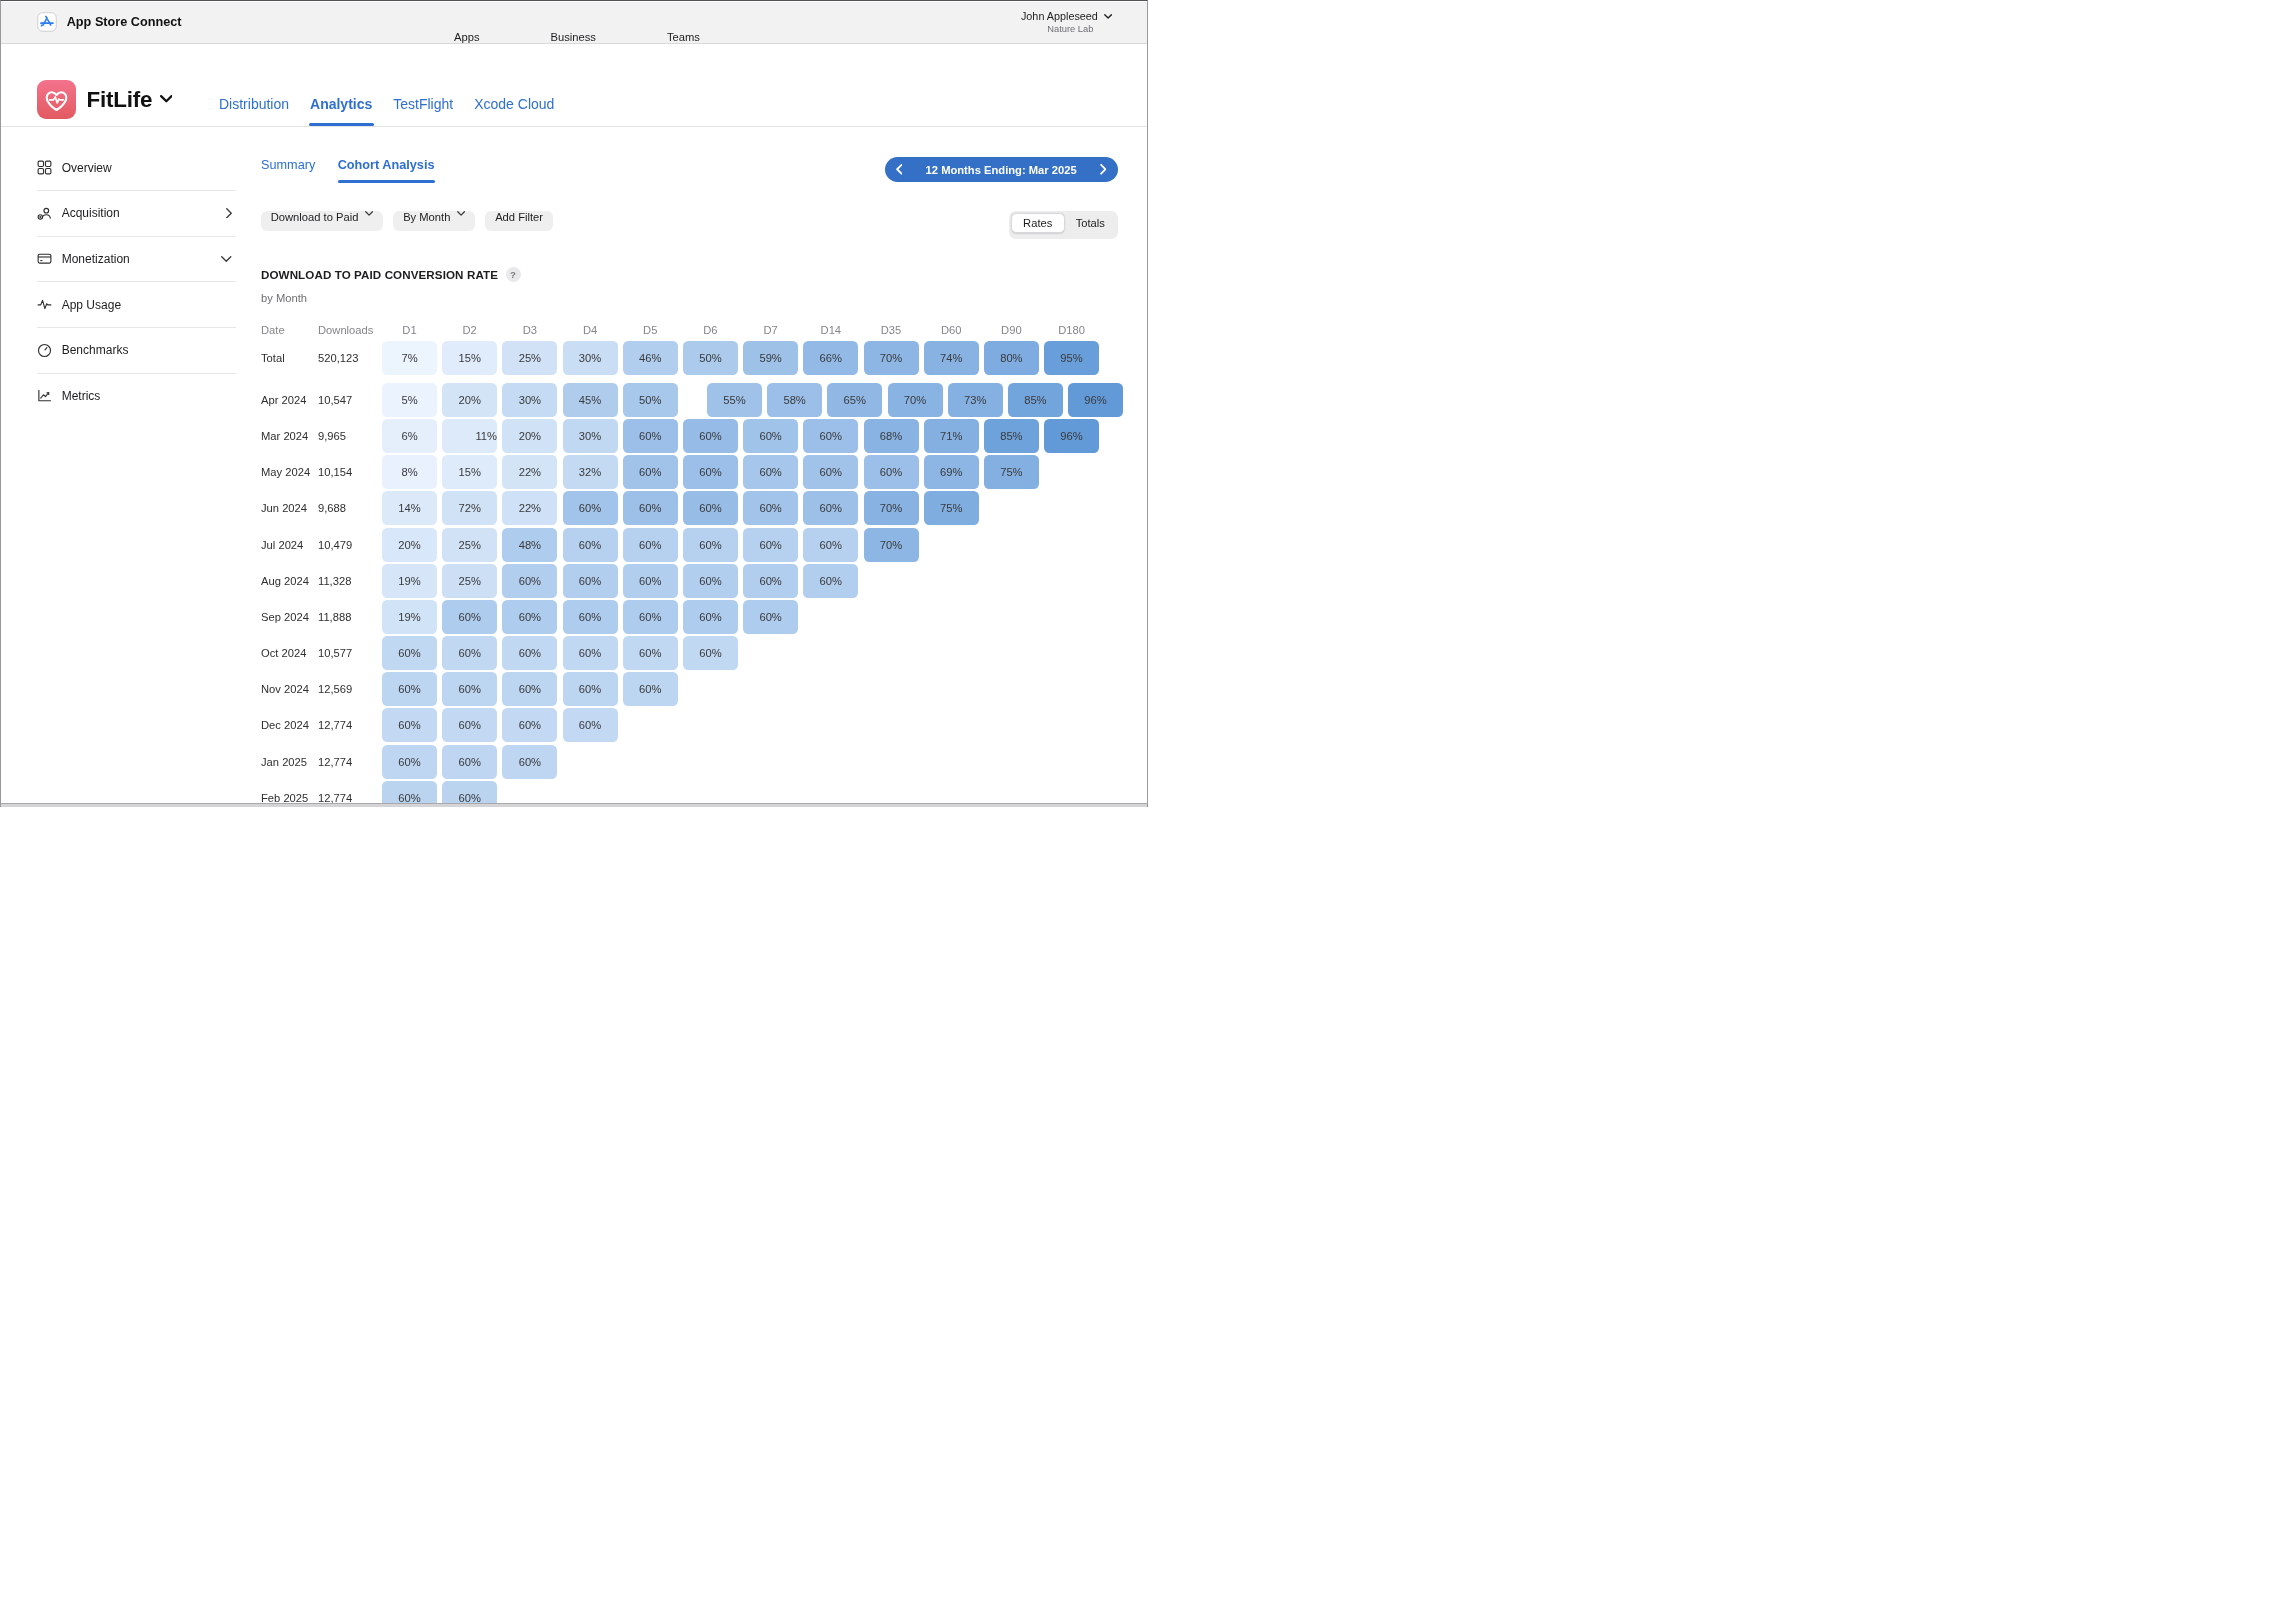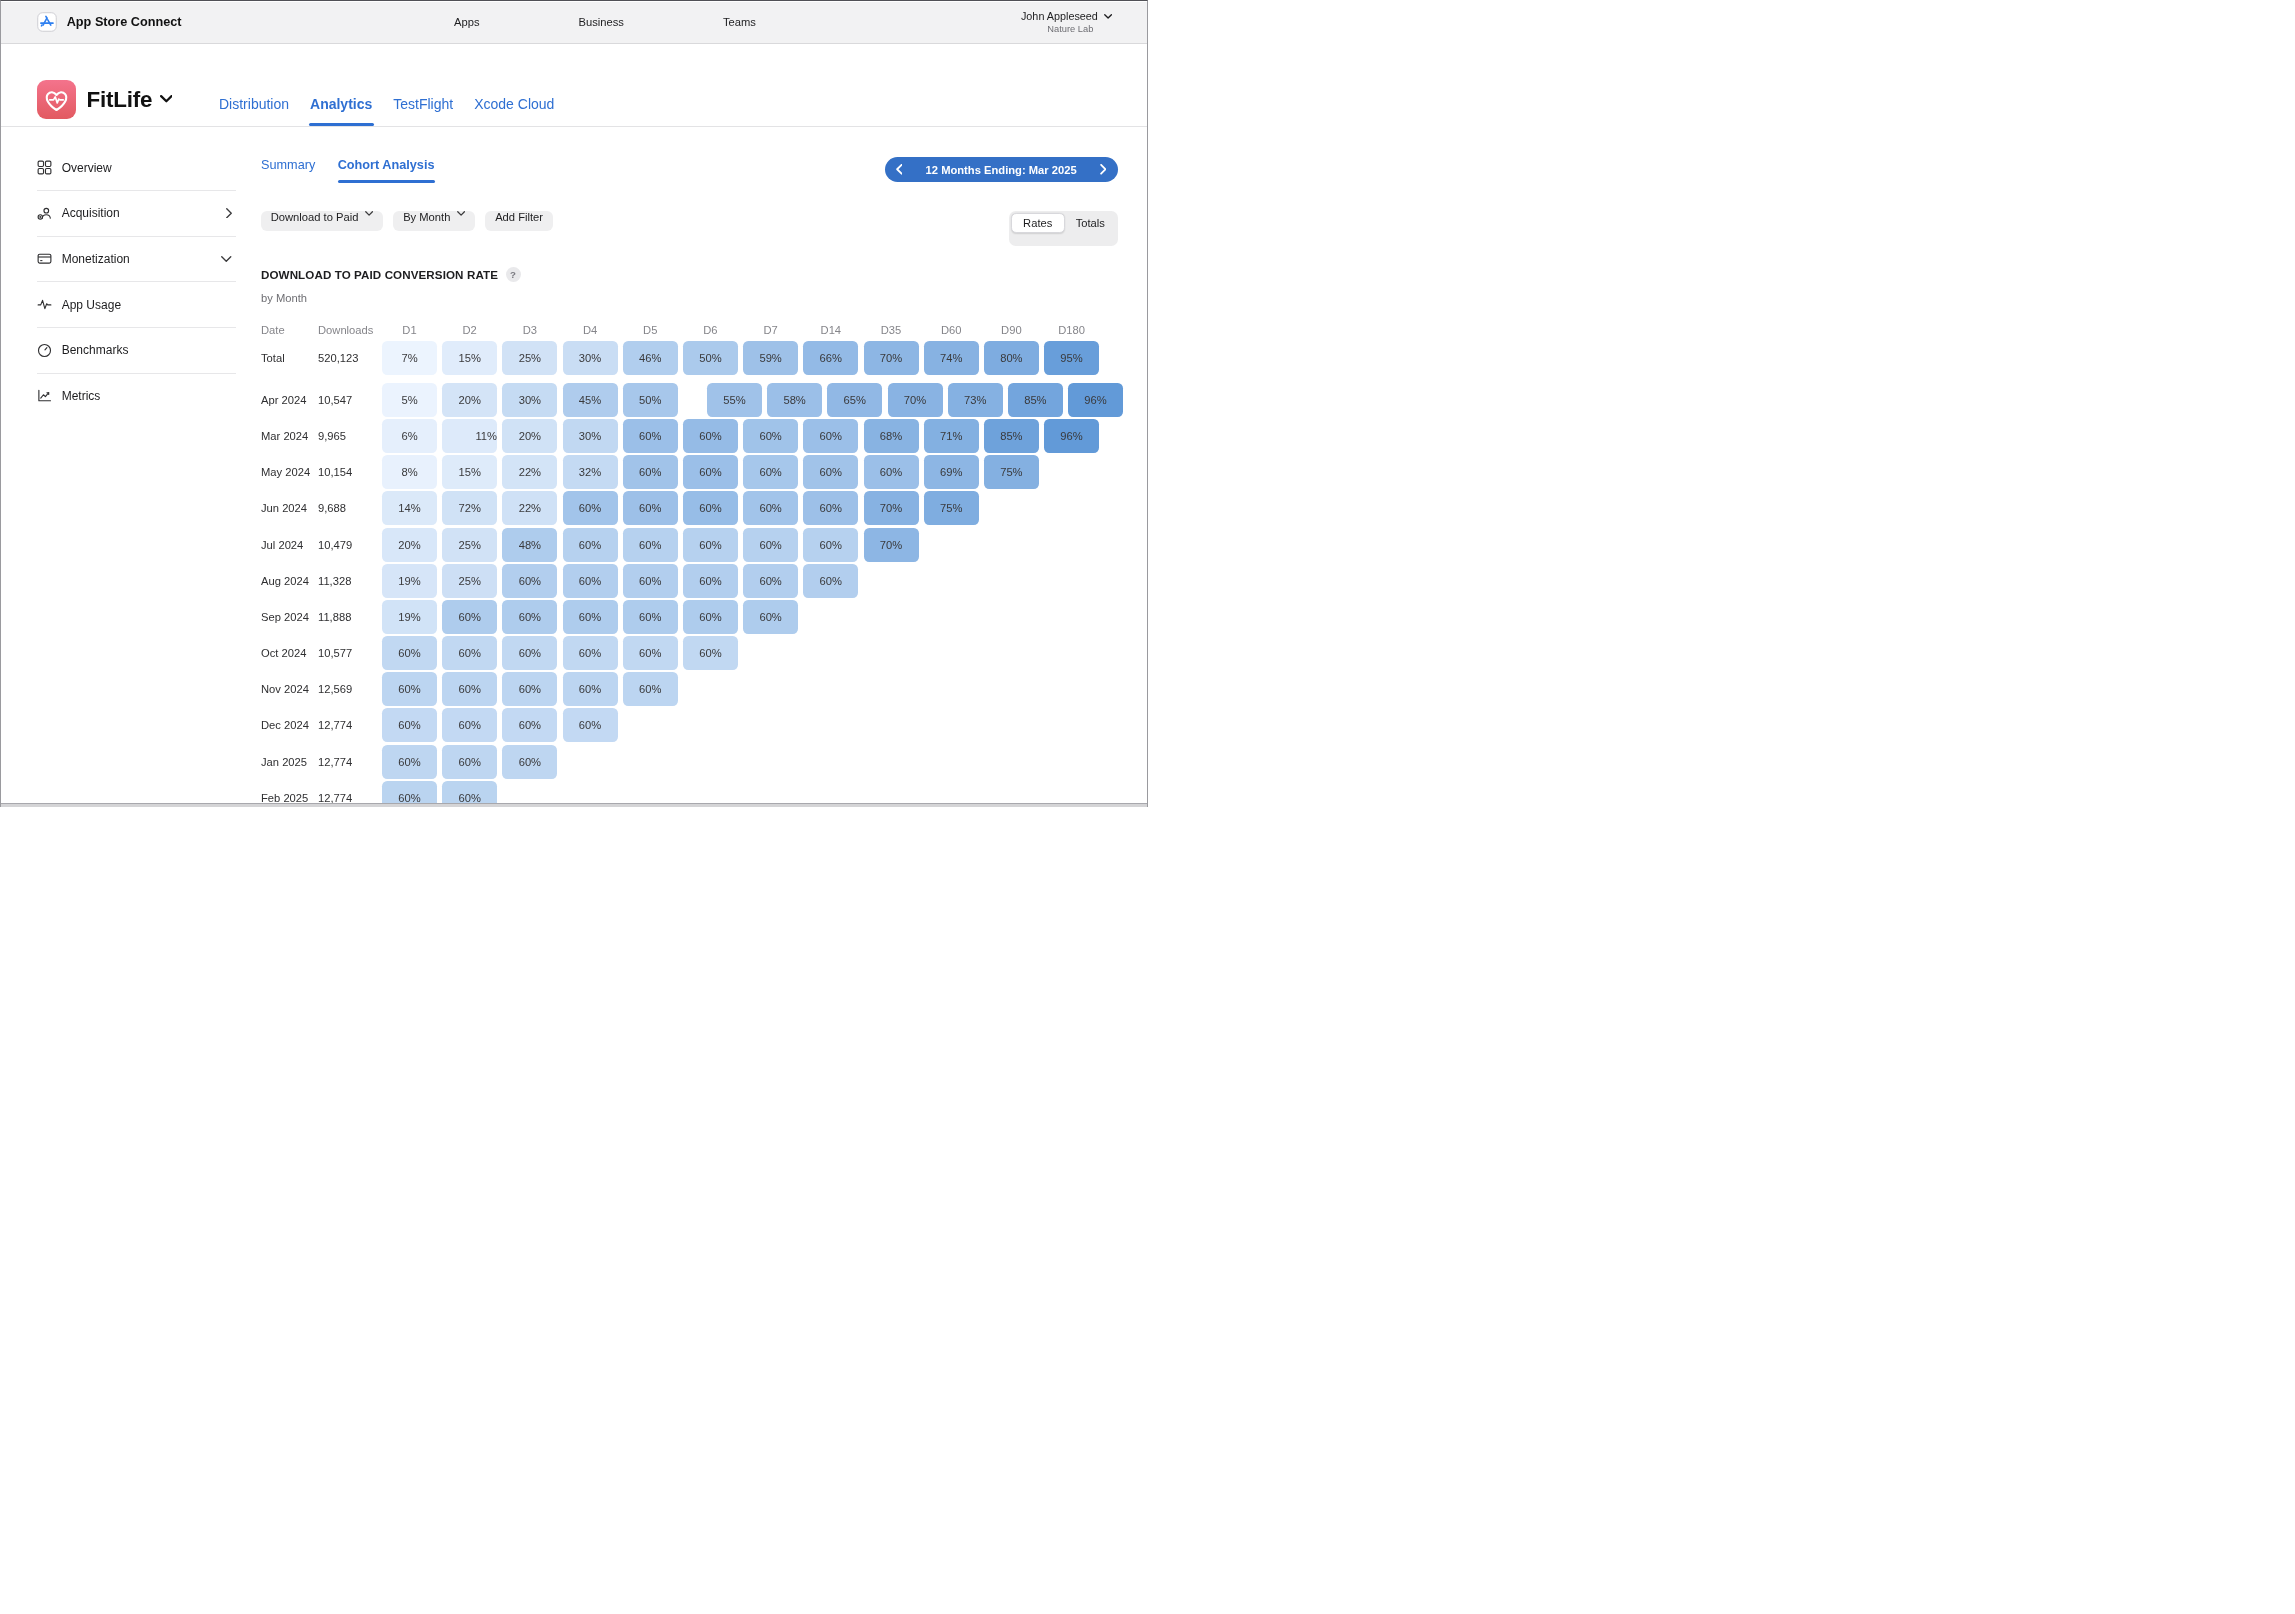--- a/index.html
+++ b/index.html
@@ -9,21 +9,21 @@
   html,body{width:1148px;height:807px;overflow:hidden;background:#fff;position:relative;}
   
   .frame{position:absolute;inset:0;border-left:0.7px solid #9a9a9e;border-right:0.7px solid #9a9a9e;border-top:1.5px solid #515156;pointer-events:none;z-index:60;}
   .bottom-strip{position:absolute;left:0;right:0;top:803px;height:4.5px;background:#D4D4D6;border-top:0.7px solid #A8A8AD;z-index:55;}
 
   
   .topbar{position:absolute;left:0;top:1.5px;right:0;height:42px;background:#F2F2F3;border-bottom:0.7px solid #D9D9DB;z-index:20;}
   .tb-brand{position:absolute;left:37px;top:0;height:100%;display:flex;align-items:center;gap:9.7px;cursor:pointer;}
   .tb-brand .logo{width:20px;height:20px;display:block;}
   .tb-title{font-size:12.7px;font-weight:700;color:#111;}
-  .tb-nav{position:absolute;left:454px;top:0;height:100%;display:flex;align-items:center;gap:99px;}
+  .tb-nav{position:absolute;left:454px;top:0;height:100%;display:flex;align-items:flex-end;gap:71px;}
   .tb-nav .nav-item{font-size:11.2px;color:#1D1D1F;cursor:pointer;}
   .tb-user{position:absolute;right:36px;top:0;height:100%;display:flex;flex-direction:column;justify-content:center;align-items:flex-end;}
   .tb-user .u-row{display:flex;align-items:center;gap:6px;cursor:pointer;}
   .tb-user .u-name{font-size:10.8px;font-weight:500;color:#1D1D1F;}
   .tb-user .u-org{font-size:9.3px;color:#6E6E73;margin-top:1.5px;margin-right:18.7px;}
 
   
   .app-header{position:absolute;left:0;top:43px;right:0;height:84px;border-bottom:0.7px solid #E3E3E5;background:#fff;z-index:10;}
   .ah-left{position:absolute;left:37px;top:37px;height:39px;display:flex;align-items:center;gap:10.5px;}
   .app-icon{width:39px;height:39px;display:block;}
@@ -49,21 +49,21 @@
   .main{position:absolute;left:261px;top:128px;width:879px;height:679px;}
   .ctabs{position:absolute;top:30px;left:0;display:flex;gap:22.4px;}
   .ctab{position:relative;font-size:12.7px;font-weight:500;color:var(--accent);cursor:pointer;line-height:15px;text-align:right;}
   .ctab.active{font-weight:700;}
   .ctab.active::after{content:"";position:absolute;left:0;right:0;bottom:-9.7px;height:2.6px;border-radius:1.5px;background:var(--accent);}
   .pager{position:absolute;top:29px;right:22.4px;width:233px;height:25.4px;background:var(--pager);border-radius:12.7px;display:flex;align-items:center;justify-content:space-between;padding:0 11.2px;cursor:pointer;}
   .pager .p-label{color:#fff;font-size:11.2px;font-weight:600;}
   .pager .p-chev{display:flex;align-items:center;cursor:pointer;}
   .filters{position:absolute;top:83px;left:0;display:flex;gap:10.5px;}
   .f-btn{height:20px;background:#EFEFF0;border-radius:6px;display:flex;align-items:flex-start;padding:0 9.7px;font-size:11.2px;color:#1D1D1F;cursor:pointer;gap:6.7px;border:none;}
-  .seg{position:absolute;top:83px;right:22.4px;height:35px;background:#EDEDEE;border-radius:6.7px;display:flex;padding:1.5px;}
+  .seg{position:absolute;top:83px;right:22.4px;height:28px;background:#EDEDEE;border-radius:6.7px;display:flex;padding:1.5px;}
   .seg-opt{height:20px;display:flex;align-items:center;padding:0 11.2px;font-size:11.2px;color:#1D1D1F;border-radius:5.2px;cursor:pointer;}
   .seg-opt.selected{background:#fff;border:0.4px solid #D8D8DC;box-shadow:0 0.7px 1.5px rgba(0,0,0,.12);}
   .sec-title-row{position:absolute;top:139px;left:0;display:flex;align-items:center;gap:7.5px;}
   .sec-title{font-size:11.6px;font-weight:700;color:#1D1D1F;letter-spacing:0.1px;}
   .help-badge{width:15px;height:15px;border-radius:50%;background:#E9E9EB;color:#7A7A80;font-size:9.7px;font-weight:700;display:flex;align-items:center;justify-content:center;cursor:pointer;}
   .sec-sub{position:absolute;top:164px;left:0;font-size:11.2px;color:#6E6E73;}
 
   
   #cohort-table{position:absolute;top:194px;left:0;}
   .t-row{display:flex;height:34px;margin-bottom:2.2px;}

